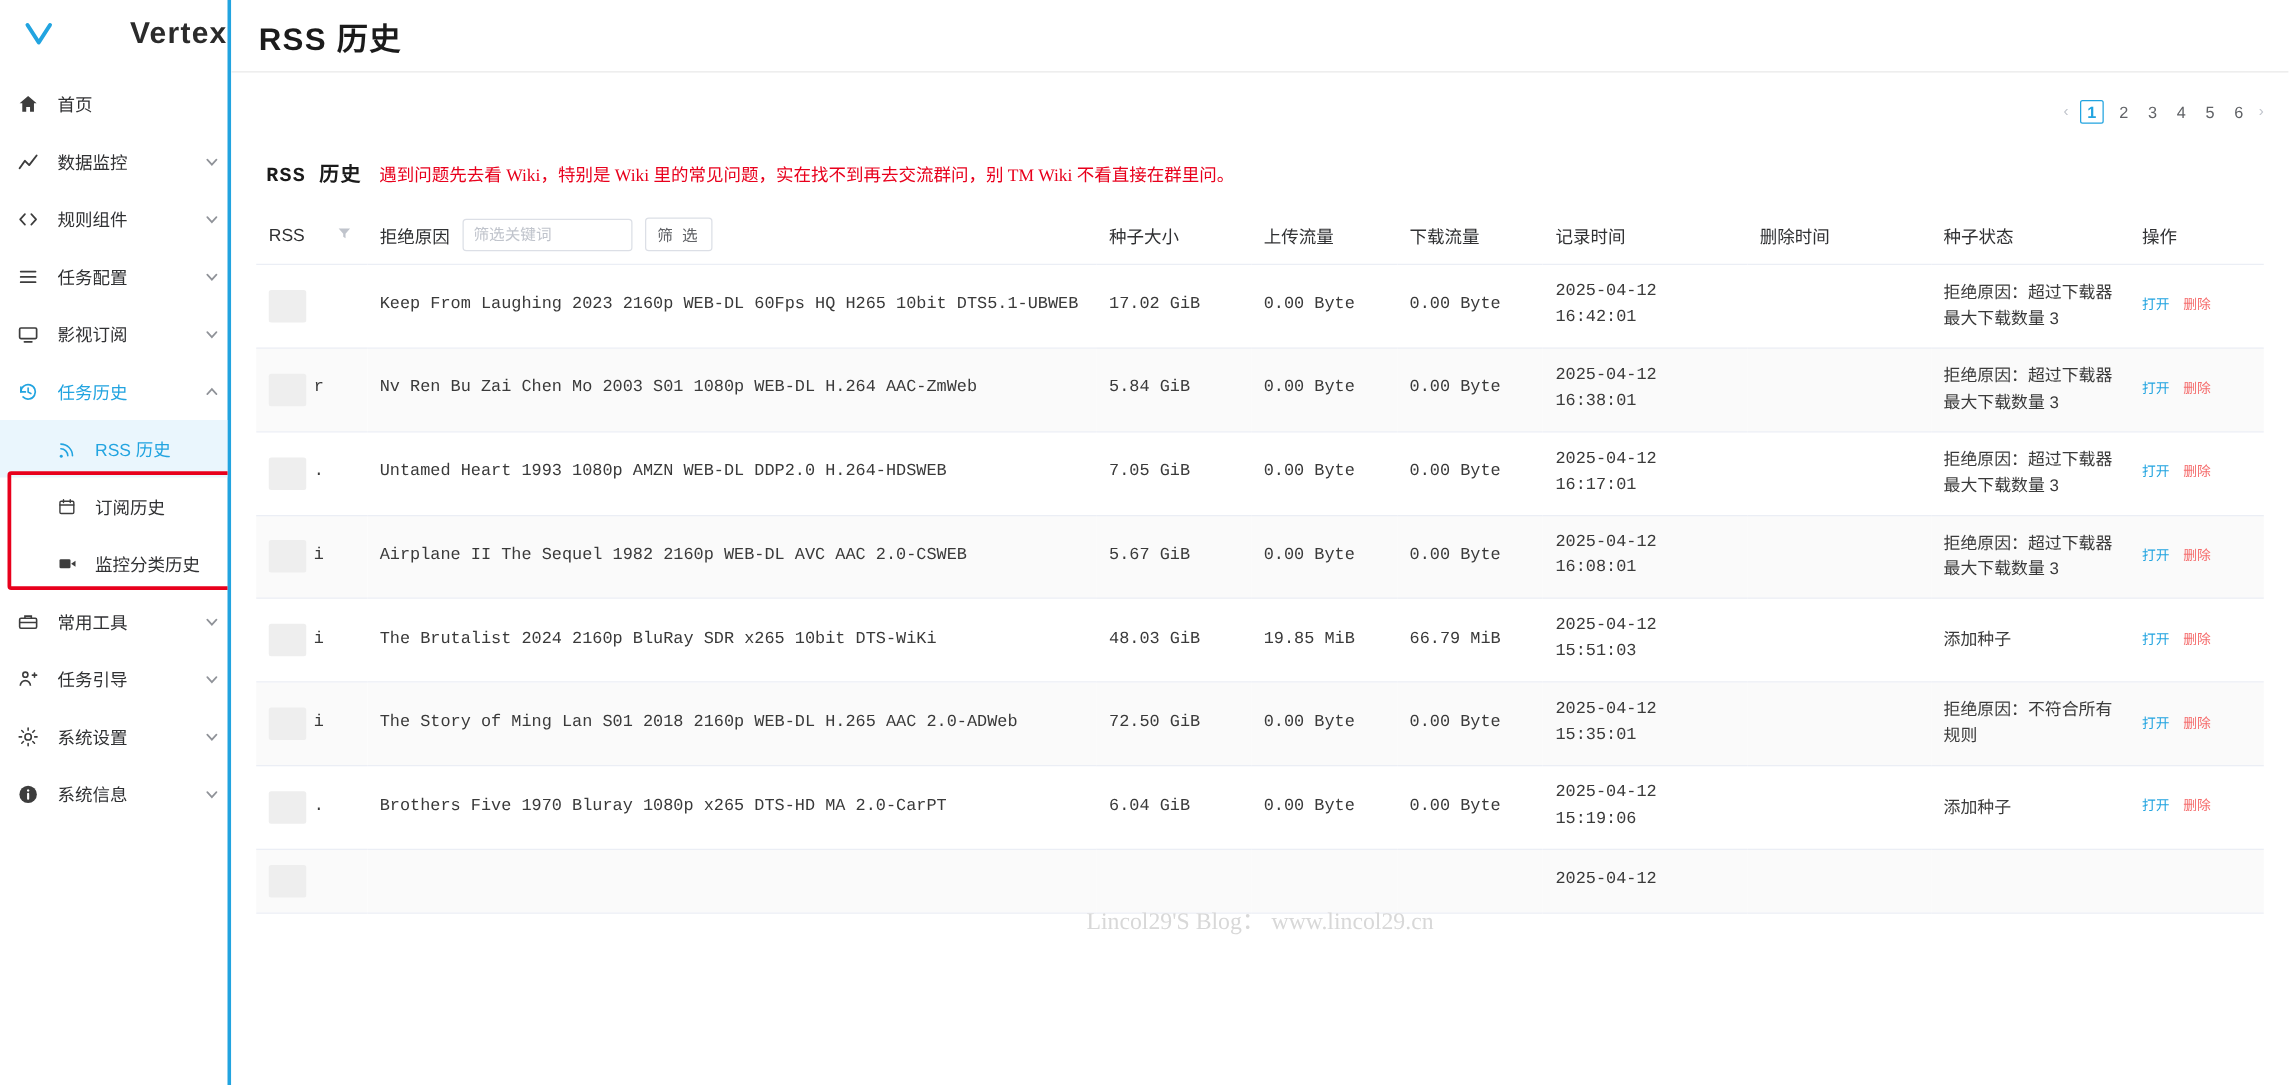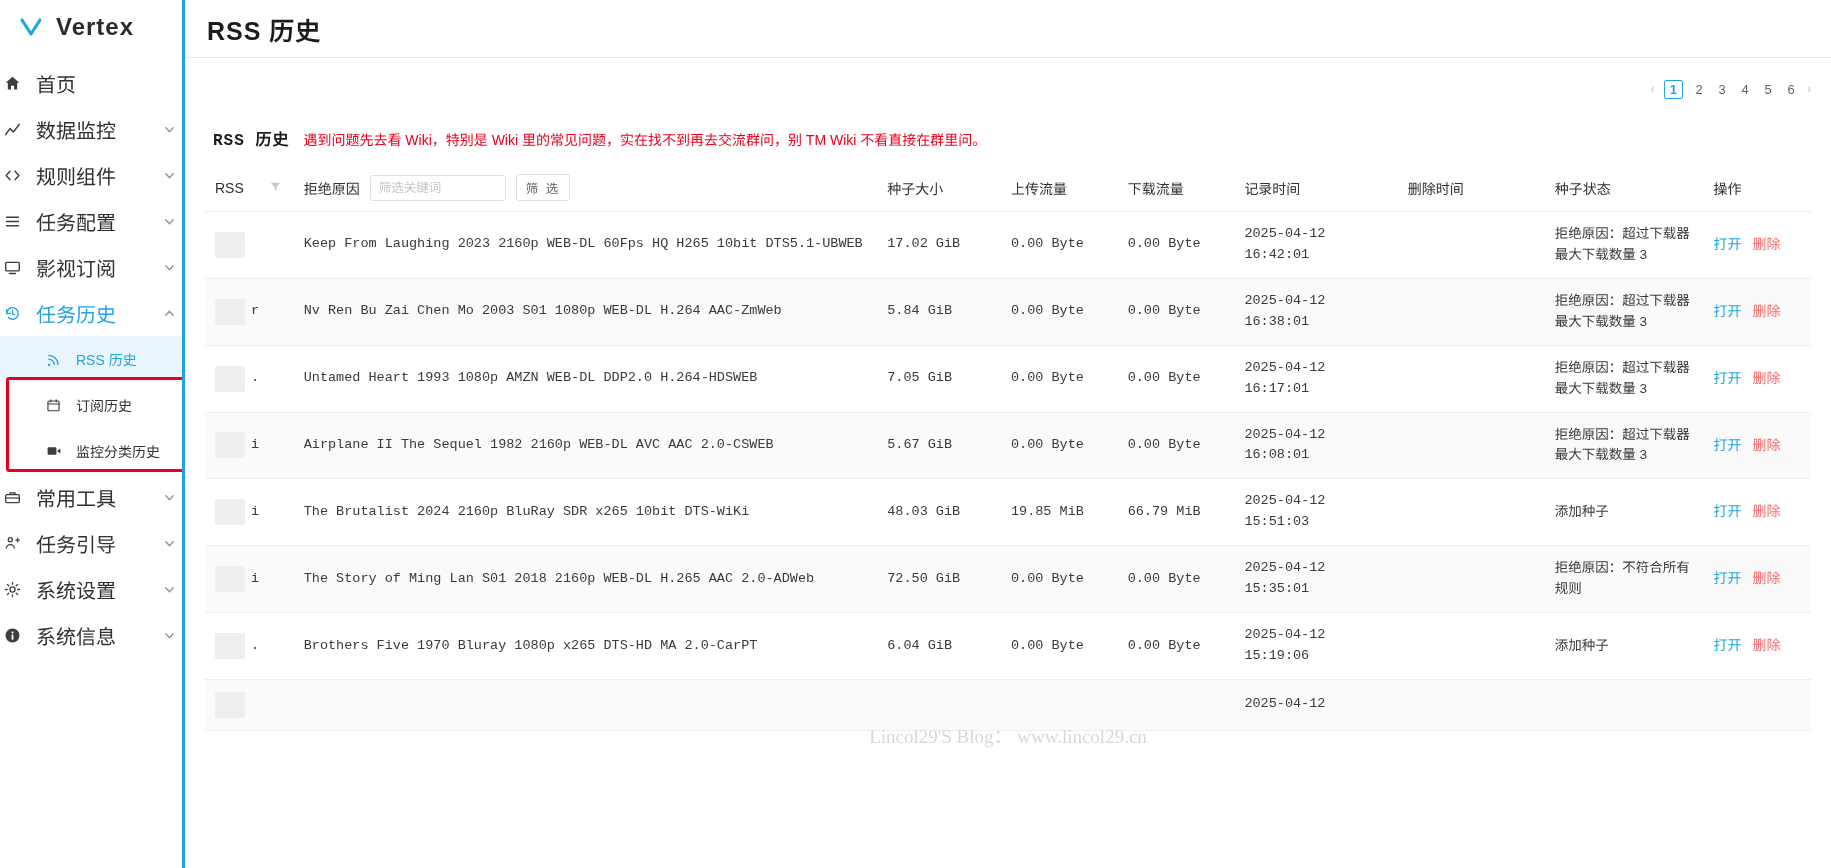--- a/index.html
+++ b/index.html
@@ -27,38 +27,39 @@
     border-right: 3px solid #22a4e0;
     position: relative;
     overflow: hidden;
   }
   .brand {
     height: 54px;
     display: flex;
     align-items: center;
     gap: 12px;
     padding-left: 18px;
+    justify-content: space-between;
   }
   .brand-logo {
     width: 26px; height: 26px;
     display: flex; align-items: center; justify-content: center;
   }
   .brand-text {
     font-size: 24px;
     font-weight: bold;
     letter-spacing: 1px;
     color: #2b2b2b;
   }
   .menu { padding-top: 6px; }
   .menu-item {
     height: 46px;
     display: flex;
     align-items: center;
-    padding-left: 4px;
-    font-size: 20px;
+    padding-left: 14px;
+    font-size: 14px;
     color: #303133;
     cursor: pointer;
     position: relative;
   }
   .menu-item .mi-icon {
     width: 22px;
     display: flex;
     align-items: center;
     justify-content: flex-start;
     color: #4a4a4a;
@@ -168,21 +169,21 @@
   .tc-title {
     font-size: 16px;
     font-weight: bold;
     letter-spacing: 1px;
     color: #1b1b1b;
     font-family: "Liberation Mono", monospace;
   }
   .tc-notice {
     font-size: 14px;
     color: #e8001c;
-    font-family: Liberation Sans, sans-serif;
+    font-family: Liberation Serif, serif;
     letter-spacing: 0px;
   }
 
   table.grid {
     width: 100%;
     border-collapse: collapse;
     table-layout: fixed;
     font-size: 13.5px;
   }
   table.grid thead th {
@@ -257,21 +258,21 @@
   .rss-cell {
     display: flex; align-items: center; gap: 6px;
     font-family: "Liberation Mono", monospace;
     color: #3a3a3a;
     font-size: 13.5px;
   }
   .state-reject { color: #3a3a3a; }
   .ops {
     display: flex; gap: 11px;
     font-family: "Liberation Sans", sans-serif;
-    font-size: 14px;
+    font-size: 11px;
   }
   .op-open { color: #22a4e0; cursor: pointer; }
   .op-del { color: #f56c6c; cursor: pointer; }
   .faded { color: #b9b9b9; }
   .row-name { white-space: nowrap; overflow: hidden; }
 
   .watermark {
     position: absolute;
     left: 50%;
     transform: translateX(-50%);

